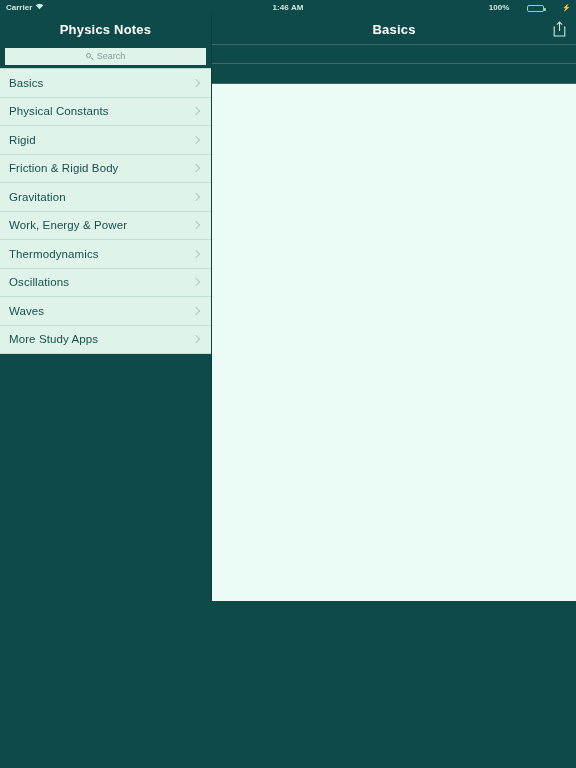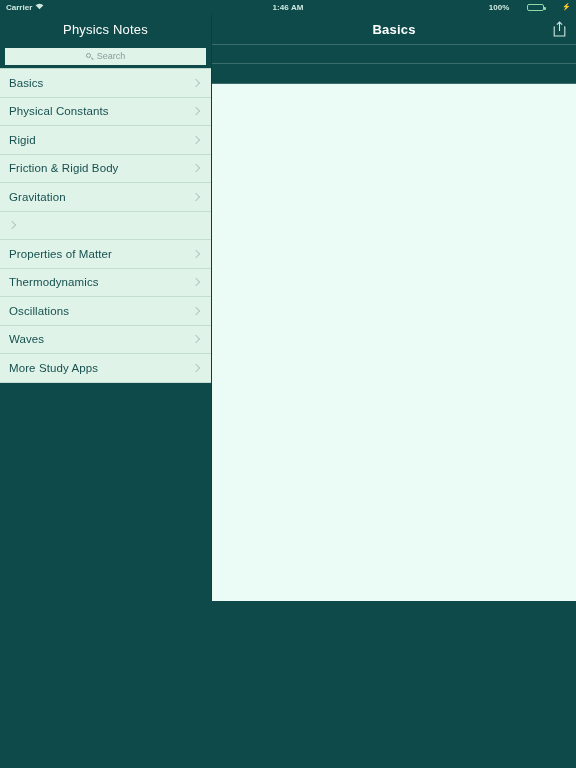--- a/index.html
+++ b/index.html
@@ -45,21 +45,21 @@
     left: 0;
     right: 0;
     text-align: center;
     font-weight: bold;
     letter-spacing: .1px;
   }
   .status-right {
     position: absolute;
     right: 5px;
     display: flex;
-    align-items: center;
+    align-items: flex-end;
     gap: 18px;
   }
   .carrier-label { font-weight: bold; font-size: 8px; }
   .wifi-icon { display: inline-block; line-height: 1; }
   .battery-pct { font-weight: bold; font-size: 8px; }
   .battery-icon {
     width: 17px;
     height: 7px;
     border: 1px solid #8fd9a8;
     border-radius: 2px;
@@ -105,21 +105,21 @@
     height: 30px;
     flex: 0 0 30px;
     display: flex;
     align-items: center;
     justify-content: center;
     background: #0d4a49;
   }
   .sidebar-title {
     color: #ffffff;
     font-size: 13px;
-    font-weight: normal;
+    font-weight: bold;
     letter-spacing: .2px;
   }
   .search-wrap {
     height: 24px;
     flex: 0 0 24px;
     background: #0d4a49;
     display: flex;
     align-items: center;
     padding: 0 5px;
     box-sizing: border-box;
@@ -296,24 +296,21 @@
         </div>
         <div class="menu-row">
           <span class="menu-label">Friction &amp; Rigid Body</span>
           <span class="chevron-right-icon"></span>
         </div>
         <div class="menu-row">
           <span class="menu-label">Gravitation</span>
           <span class="chevron-right-icon"></span>
         </div>
         <div class="menu-row">
-          <span class="chevron-right-icon"></span>
-        </div>
-        <div class="menu-row">
-          <span class="menu-label">Properties of Matter</span>
+          <span class="menu-label">Work, Energy &amp; Power</span>
           <span class="chevron-right-icon"></span>
         </div>
         <div class="menu-row">
           <span class="menu-label">Thermodynamics</span>
           <span class="chevron-right-icon"></span>
         </div>
         <div class="menu-row">
           <span class="menu-label">Oscillations</span>
           <span class="chevron-right-icon"></span>
         </div>

